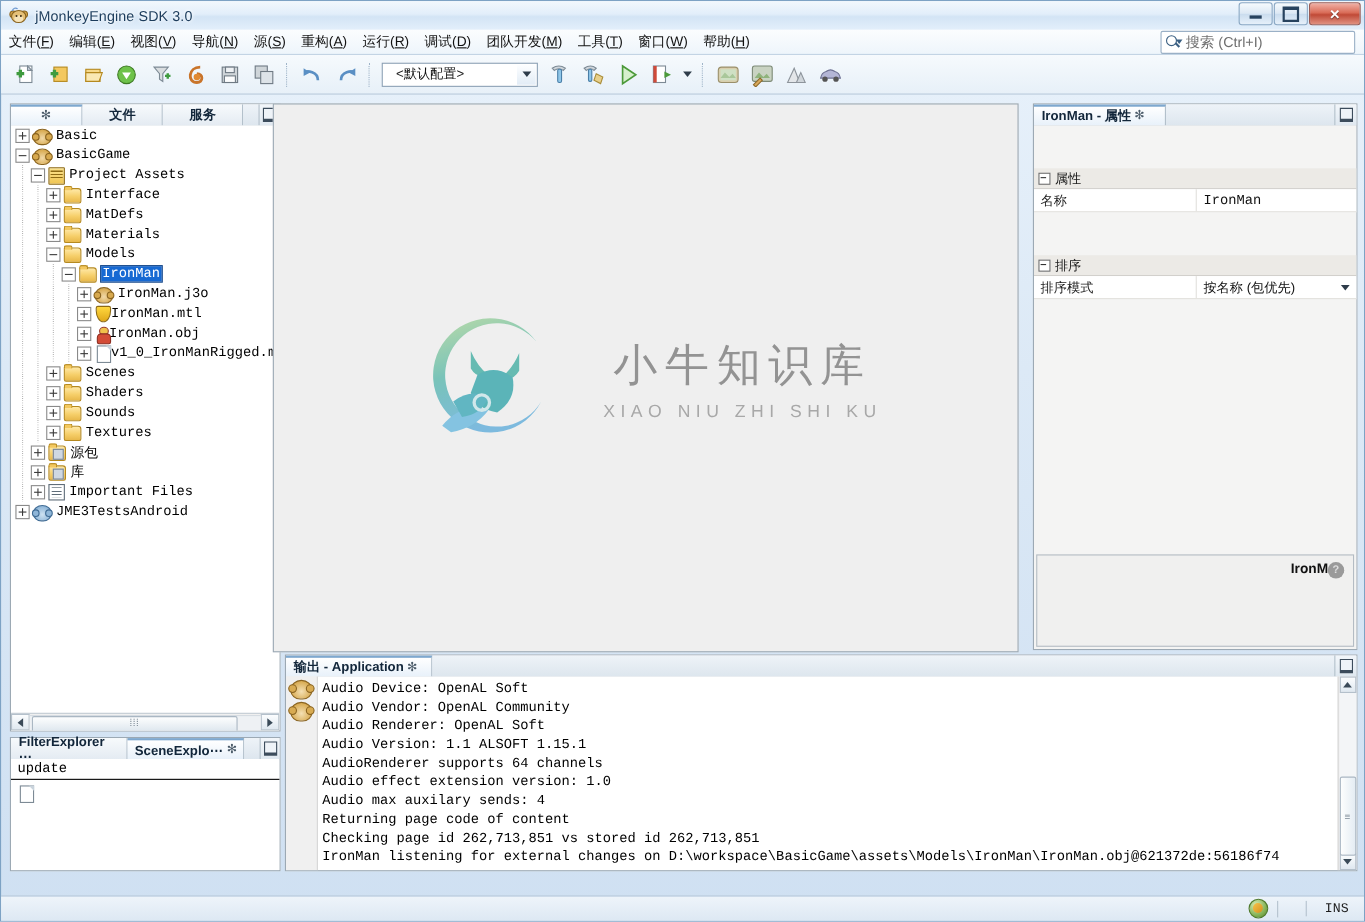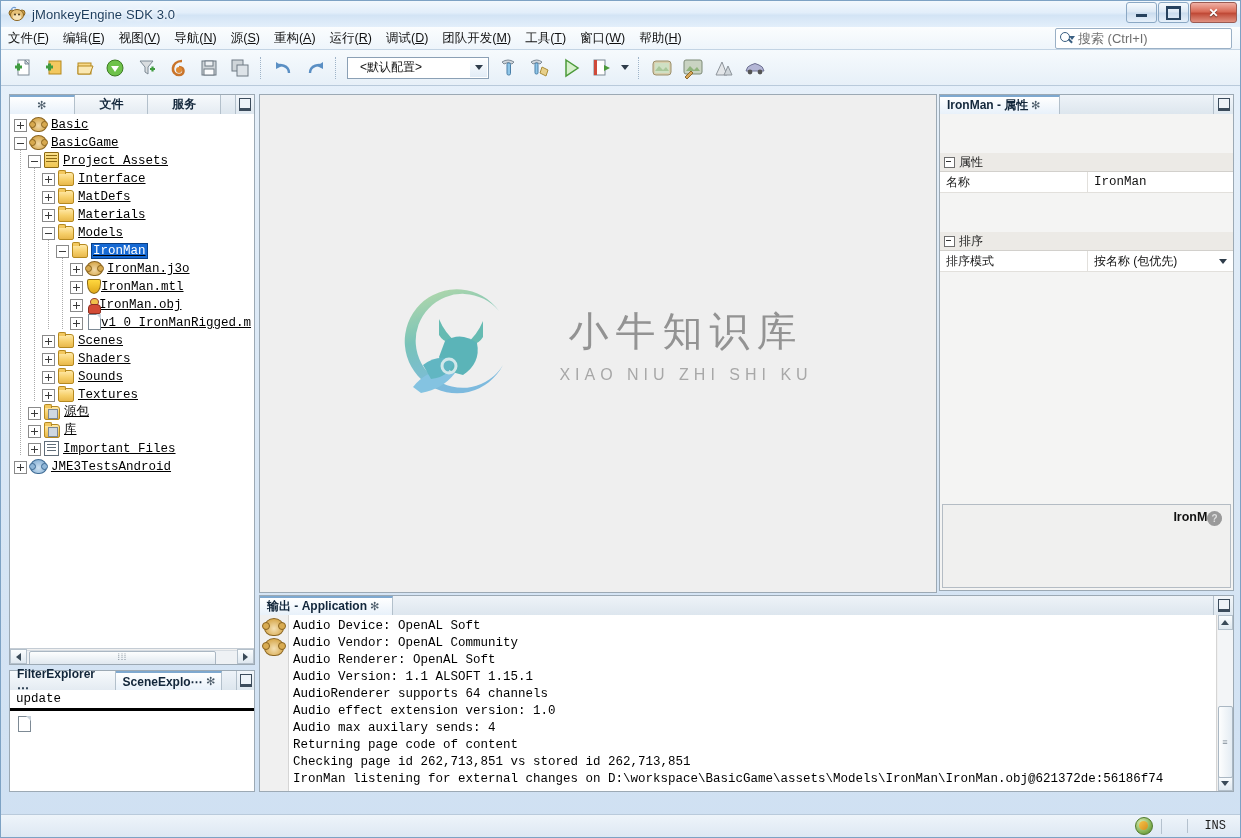--- a/index.html
+++ b/index.html
@@ -139,21 +139,21 @@
     border-left:1px solid #b3c0cb;
     background:linear-gradient(180deg,#f2f6fa,#dfe8f0);
   }
   .min-box{width:10px;height:9px;border:1px solid #3c4c5c;border-bottom-width:3px;background:#eef3f8;}
 
   
   .tree{
     position:absolute;left:0;right:0;top:19px;bottom:0;
     background:#fff;overflow:hidden;font-family:"Liberation Mono", monospace;
   }
-  .trow{height:18px;display:flex;align-items:flex-end;white-space:nowrap;text-decoration:underline;}
+  .trow{height:18px;display:flex;align-items:center;white-space:nowrap;}
   .tlabel{font-size:12.5px;color:#000;font-family:"Liberation Mono", monospace;}
   .tlabel.cjk{font-family:"Liberation Sans",sans-serif;font-size:12.5px;}
   .tlabel.sel{background:#1669d3;color:#fff;outline:1px solid #0a3f85;padding:0 1px;}
   .twist{
     width:11px;height:11px;border:1px solid #8a8a8a;background:#fff;
     display:flex;align-items:center;justify-content:center;flex:none;
     font-size:9px;line-height:1;color:#333;font-family:"Liberation Sans",sans-serif;
     margin-right:3px;position:relative;
   }
   .twist i{position:absolute;background:#3a3a3a;}
@@ -344,21 +344,21 @@
     background:linear-gradient(90deg,#fdfefe,#e4ecf3);border:1px solid #aab7c3;border-radius:2px;
     display:flex;align-items:center;justify-content:center;
   }
   .vgrip{font-size:9px;color:#7d8a95;line-height:4px;}
 
   
   .bl-body{position:absolute;left:0;right:0;top:19px;bottom:0;background:#fff;}
   .bl-row{
     height:18px;display:flex;align-items:center;padding-left:6px;
     font-family:"Liberation Mono",monospace;font-size:12.5px;color:#000;
-    border-bottom:3px solid #000000;
+    border-bottom:1px solid #000000;
   }
   .bl-node{padding:4px 0 0 6px;}
 
   
   .statusbar{
     position:absolute;left:0;right:0;bottom:0;height:22px;
     background:linear-gradient(180deg,#eef4fa,#dde8f3);
     border-top:1px solid #b9cadb;display:flex;align-items:center;justify-content:flex-end;
   }
   .sb-sep{width:1px;height:15px;background:#b4c1ce;margin:0 8px;}
@@ -828,21 +828,21 @@
       <div class="bl-body">
         <div class="bl-row">
           <span>update</span>
         </div>
         <div class="bl-node">
           <span class="ico file" style="display:inline-block"></span>
         </div>
       </div>
     </div>
 
-    <div class="canvas" style="left:258px;top:8px;width:676px;height:497px;">
+    <div class="canvas" style="left:247px;top:8px;width:676px;height:497px;">
       <div class="watermark">
         <svg width="150" height="150" viewBox="0 0 150 150">
           <defs>
             <linearGradient id="g1" x1="0" y1="0" x2="0.3" y2="1">
               <stop offset="0%" stop-color="#b6d9a2"></stop>
               <stop offset="50%" stop-color="#6fc0b5"></stop>
               <stop offset="100%" stop-color="#74b6dd"></stop>
             </linearGradient>
           </defs>
           <path d="M116 42 A52 52 0 1 0 120 96 A47 47 0 1 1 116 42Z" fill="url(#g1)"></path>

